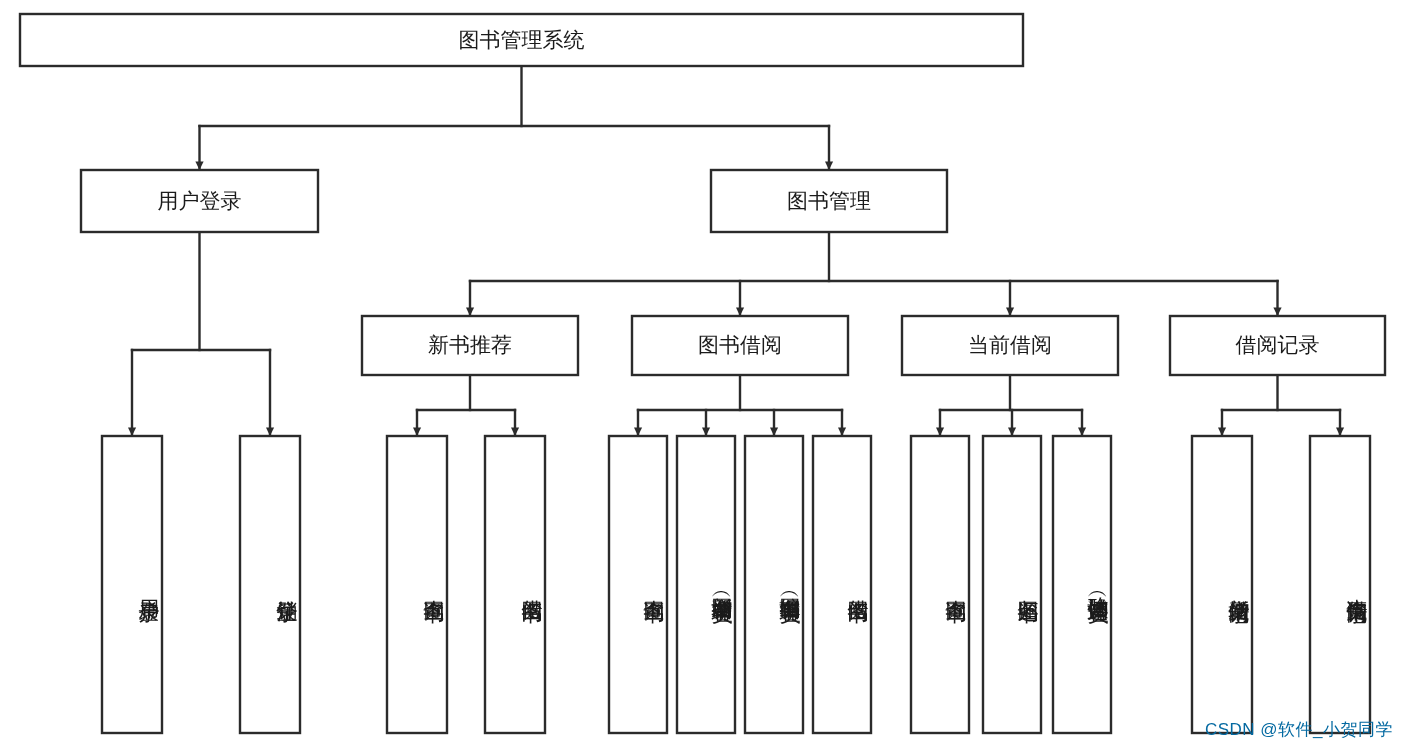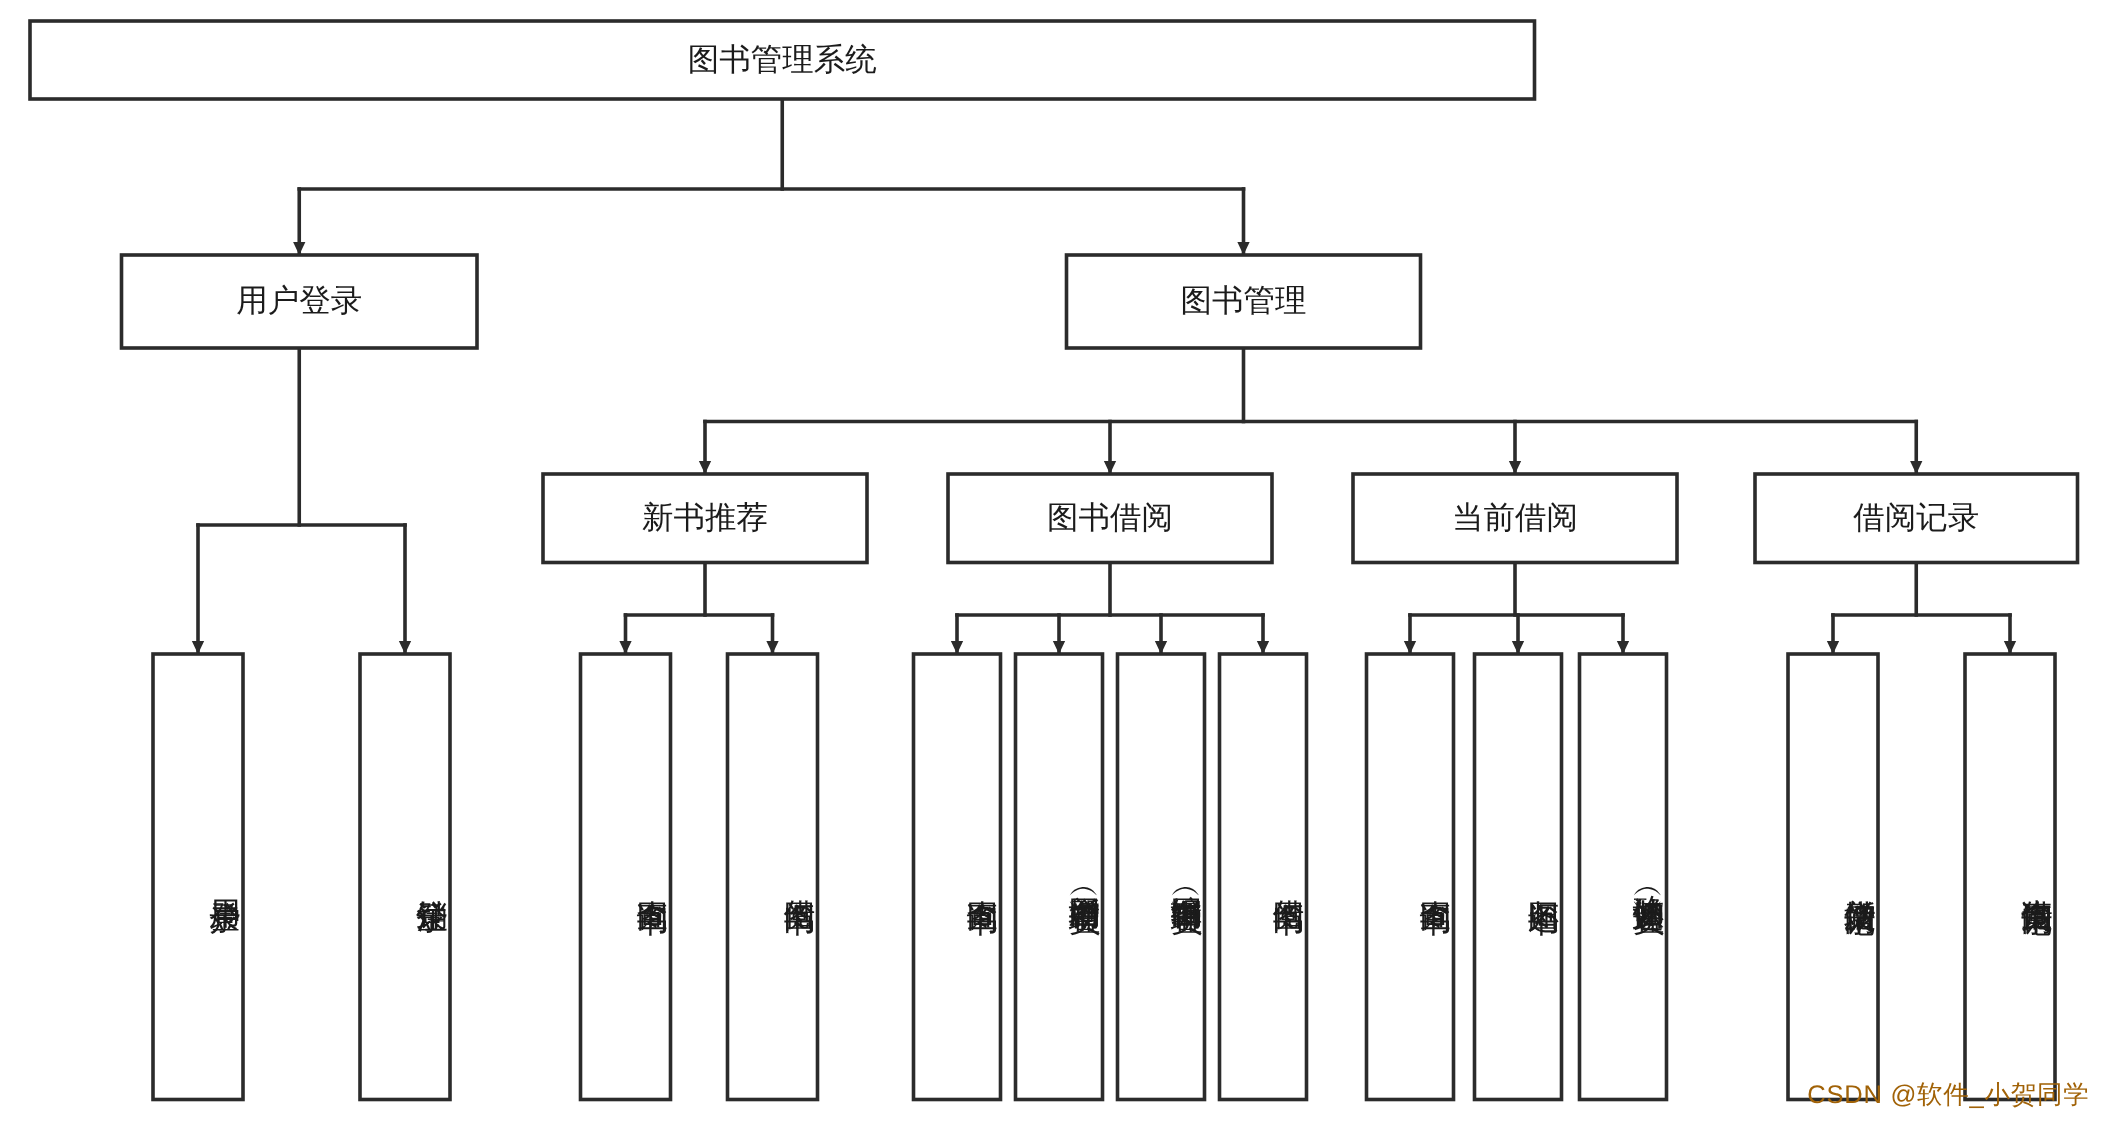--- a/index.html
+++ b/index.html
@@ -21,21 +21,21 @@
     writing-mode:vertical-rl;text-orientation:upright;
     font-family:"Liberation Sans","DejaVu Sans",sans-serif;
     font-size:21px;line-height:1.22;color:#1b1b1b;
     letter-spacing:1px;
     white-space:nowrap;
     pointer-events:none;
   }
   .watermark{
     position:absolute;right:12px;bottom:6px;
     font-family:"Liberation Sans","DejaVu Sans",sans-serif;
-    font-size:17px;color:#a16207;letter-spacing:.5px;white-space:nowrap;
+    font-size:17px;color:#0369a1;letter-spacing:.5px;white-space:nowrap;
   }
 </style>
 </head>
 <body>
 
 <div id="stage">
   <svg id="diagram" viewBox="0 0 1405 747" xmlns="http://www.w3.org/2000/svg">
     <defs>
       <marker id="arrowhead" markerWidth="9" markerHeight="9" refX="7.6" refY="4.5" orient="auto" markerUnits="userSpaceOnUse">
         <path d="M0,0.4 L8.6,4.5 L0,8.6 z" fill="#2b2b2b"></path>

